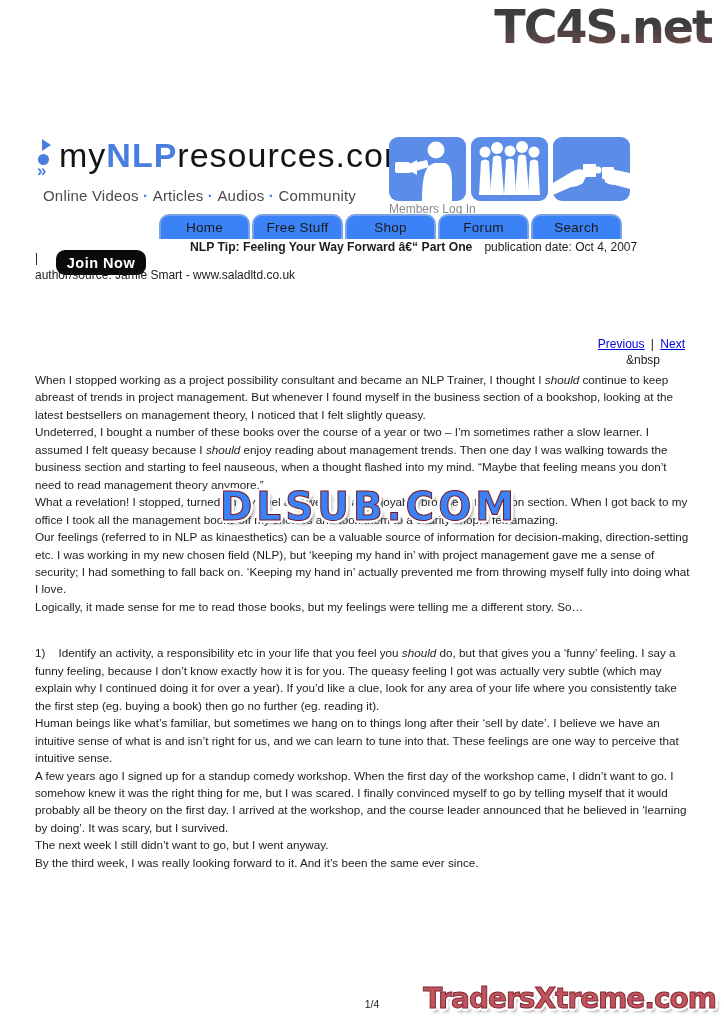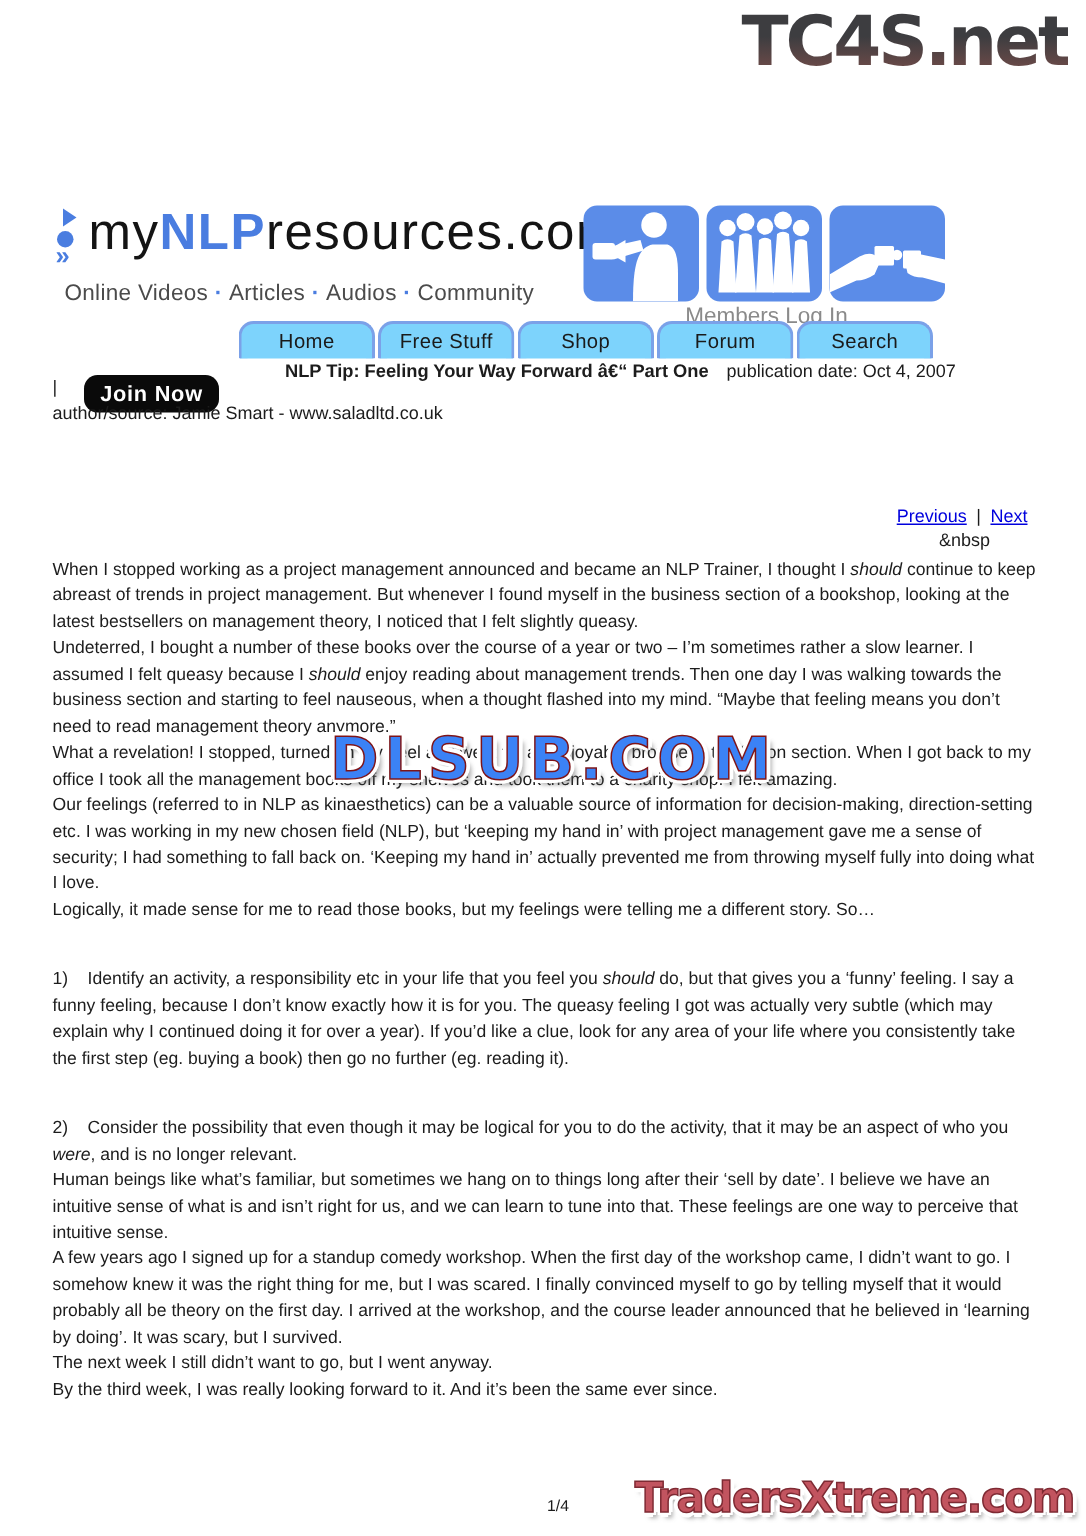--- a/index.html
+++ b/index.html
@@ -51,34 +51,34 @@
 
   
   .header-images { position:absolute; top:137px; left:389px; display:flex; }
   .himg {
     width:77px; height:64px; background:#5b8ce8; border-radius:9px; margin-right:5px;
     overflow:hidden; flex:none;
   }
   .himg svg { display:block; width:77px; height:64px; }
   .members {
     position:absolute; top:202px; left:389px; width:244px;
-    text-align:center; font-size:15px; color:#8a8a8a; cursor:pointer;
+    text-align:left; font-size:12px; color:#8a8a8a; cursor:pointer;
   }
 
   
   .navrow { position:absolute; top:214px; left:56px; display:flex; align-items:flex-start; }
   .join-btn {
     width:90px; height:25px; background:#0a0a0a; border-radius:9px;
     color:#fff; font-weight:bold; font-size:14.5px; letter-spacing:0.5px;
     display:flex; align-items:center; justify-content:center;
     margin-right:13px; cursor:pointer;margin-top:36px;
   }
   .tabs { display:flex; }
   .tab {
-    width:91px; height:25px; background:#7dd3fc;
+    width:91px; height:25px; background:#3b82f6;
     border:2px solid #7ba1e8; border-bottom:none;
     border-radius:10px 10px 0 0; margin-right:2px;
     display:flex; align-items:center; justify-content:center;
     font-size:13.5px; color:#1a1a1a; letter-spacing:0.3px; cursor:pointer;
   }
 
   
   .title-row { position:absolute; top:240px; left:190px; display:flex; align-items:baseline; }
   .article-title { font-size:12.2px; font-weight:bold; }
   .pub-date { font-size:12px; margin-left:12px; }
@@ -206,27 +206,26 @@
   <div class="author-line">author/source: Jamie Smart - www.saladltd.co.uk</div>
 
   <div class="pagination">
     <a>Previous</a>
     <span class="divider">|</span>
     <a>Next</a>
   </div>
   <div class="nbsp-line">&amp;nbsp</div>
 
   <div class="article-body">
-      <p class="para"><span>When I stopped working as a project management announced and became an NLP Trainer, I thought I </span><i>should</i><span> continue to keep abreast of trends in project management. But whenever I found myself in the business section of a bookshop, looking at the latest bestsellers on management theory, I noticed that I felt slightly queasy.</span></p>
+      <p class="para"><span>When I stopped working as a project possibility consultant and became an NLP Trainer, I thought I </span><i>should</i><span> continue to keep abreast of trends in project management. But whenever I found myself in the business section of a bookshop, looking at the latest bestsellers on management theory, I noticed that I felt slightly queasy.</span></p>
       <p class="para"><span>Undeterred, I bought a number of these books over the course of a year or two – I’m sometimes rather a slow learner. I assumed I felt queasy because I </span><i>should</i><span> enjoy reading about management trends. Then one day I was walking towards the business section and starting to feel nauseous, when a thought flashed into my mind. “Maybe that feeling means you don’t need to read management theory anymore.”</span></p>
       <p class="para"><span>What a revelation! I stopped, turned on my heel and went for an enjoyable browse in the fiction section. When I got back to my office I took all the management books off my shelves and took them to a charity shop. I felt amazing.</span></p>
       <p class="para"><span>Our feelings (referred to in NLP as kinaesthetics) can be a valuable source of information for decision-making, direction-setting etc. I was working in my new chosen field (NLP), but ‘keeping my hand in’ with project management gave me a sense of security; I had something to fall back on. ‘Keeping my hand in’ actually prevented me from throwing myself fully into doing what I love.</span></p>
       <p class="para"><span>Logically, it made sense for me to read those books, but my feelings were telling me a different story. So…</span></p>
       <p class="para gap"><span>1)&nbsp;&nbsp;&nbsp;&nbsp;Identify an activity, a responsibility etc in your life that you feel you </span><i>should</i><span> do, but that gives you a ‘funny’ feeling. I say a funny feeling, because I don’t know exactly how it is for you. The queasy feeling I got was actually very subtle (which may explain why I continued doing it for over a year). If you’d like a clue, look for any area of your life where you consistently take the first step (eg. buying a book) then go no further (eg. reading it).</span></p>
-      <p class="para gap"><span>2)&nbsp;&nbsp;&nbsp;&nbsp;Consider the possibility that even though it may be logical for you to do the activity, that it may be an aspect of who you </span><i>were</i><span>, and is no longer relevant.</span></p>
       <p class="para"><span>Human beings like what’s familiar, but sometimes we hang on to things long after their ‘sell by date’. I believe we have an intuitive sense of what is and isn’t right for us, and we can learn to tune into that. These feelings are one way to perceive that intuitive sense.</span></p>
       <p class="para"><span>A few years ago I signed up for a standup comedy workshop. When the first day of the workshop came, I didn’t want to go. I somehow knew it was the right thing for me, but I was scared. I finally convinced myself to go by telling myself that it would probably all be theory on the first day. I arrived at the workshop, and the course leader announced that he believed in ‘learning by doing’. It was scary, but I survived.</span></p>
       <p class="para"><span>The next week I still didn’t want to go, but I went anyway.</span></p>
       <p class="para"><span>By the third week, I was really looking forward to it. And it’s been the same ever since.</span></p>
     </div>
 
   <div class="dlsub">DLSUB.COM</div>
 
   <div class="pagenum">1/4</div>
   <div class="traders">TradersXtreme.com</div>

